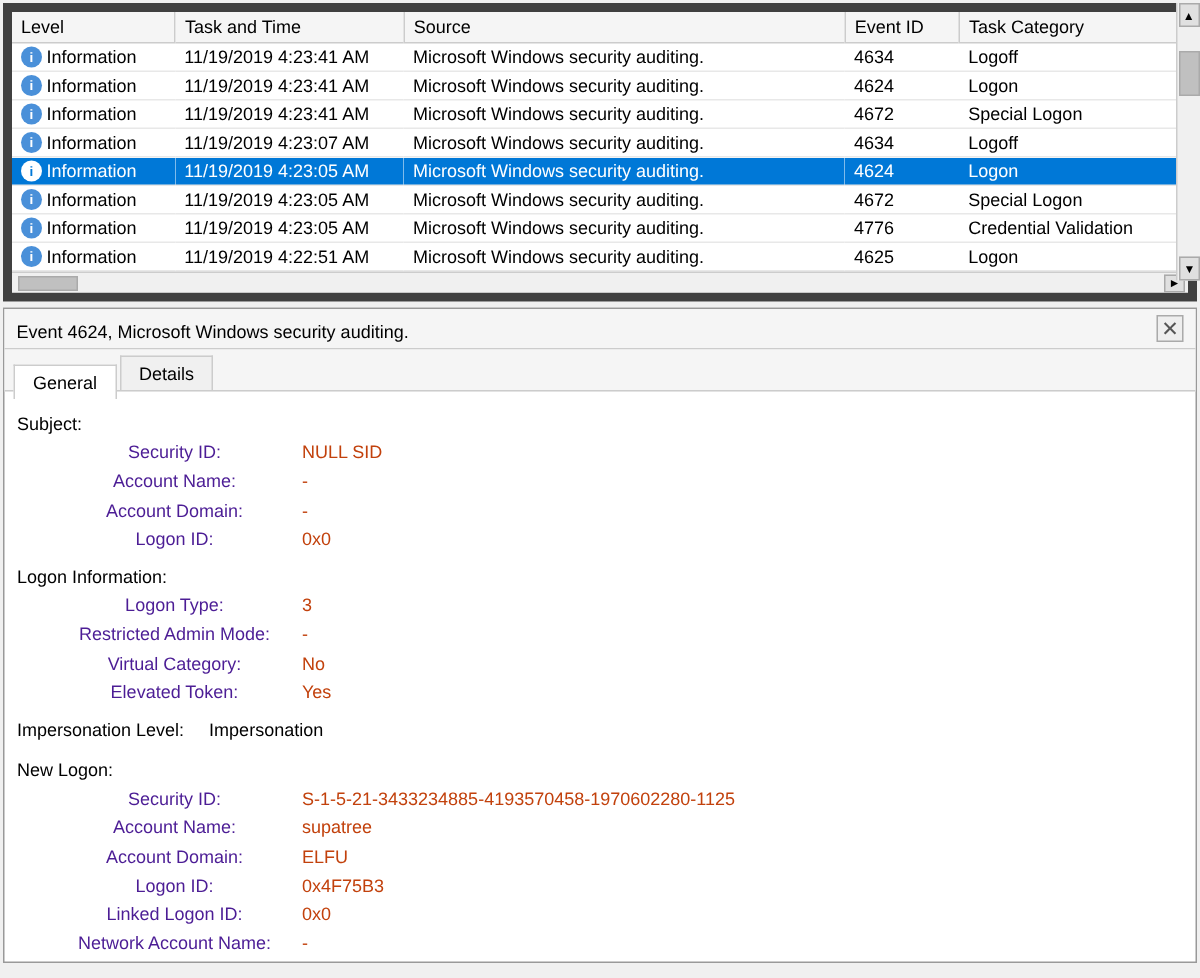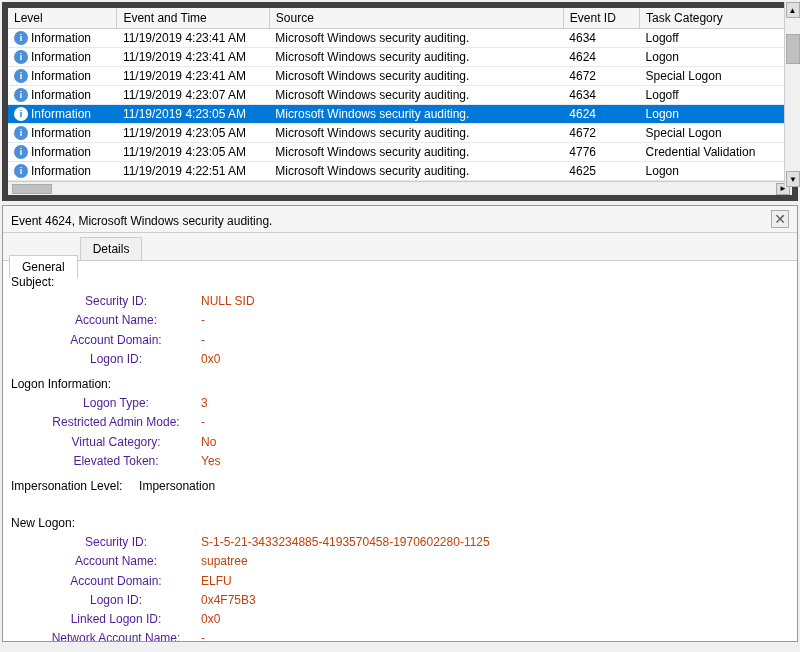--- a/index.html
+++ b/index.html
@@ -144,21 +144,21 @@
 
     .detail-tab {
       padding: 4px 12px;
       cursor: pointer;
       font-size: 12px;
       border: 1px solid #ccc;
       border-bottom: none;
       background: #fff;
       margin-right: 2px;
       position: relative;
-      top: 18px;
+      top: 6px;
     }
 
     .detail-tab.inactive {
       background: #f0f0f0;
       top: 0;
     }
 
     .detail-content {
       padding: 6px 8px;
       font-size: 12px;
@@ -245,21 +245,21 @@
       <colgroup>
         <col class="col-level">
         <col class="col-datetime">
         <col class="col-source">
         <col class="col-eventid">
         <col class="col-taskcategory">
       </colgroup>
       <thead>
         <tr>
           <th>Level</th>
-          <th>Event and Time</th>
+          <th>Task and Time</th>
           <th>Source</th>
           <th>Event ID</th>
           <th>Task Category</th>
         </tr>
       </thead>
       <tbody id="event-tbody">
 
       <tr>
     <td>
       <div class="level-cell">
@@ -414,21 +414,21 @@
       </div>
         <div class="detail-row">
         <span class="detail-label">Elevated Token:</span>
         <span class="detail-value">Yes</span>
       </div>
         <p style="margin-top:6px;">
       <span>Impersonation Level:</span>
       &nbsp;&nbsp;&nbsp;
       <span>Impersonation</span>
     </p>
-        <p style="margin-top:18px;">New Logon:</p>
+        <p style="margin-top:8px;">New Logon:</p>
         <div class="detail-row">
         <span class="detail-label">Security ID:</span>
         <span class="detail-value">S-1-5-21-3433234885-4193570458-1970602280-1125</span>
       </div>
         <div class="detail-row">
         <span class="detail-label">Account Name:</span>
         <span class="detail-value">supatree</span>
       </div>
         <div class="detail-row">
         <span class="detail-label">Account Domain:</span>

